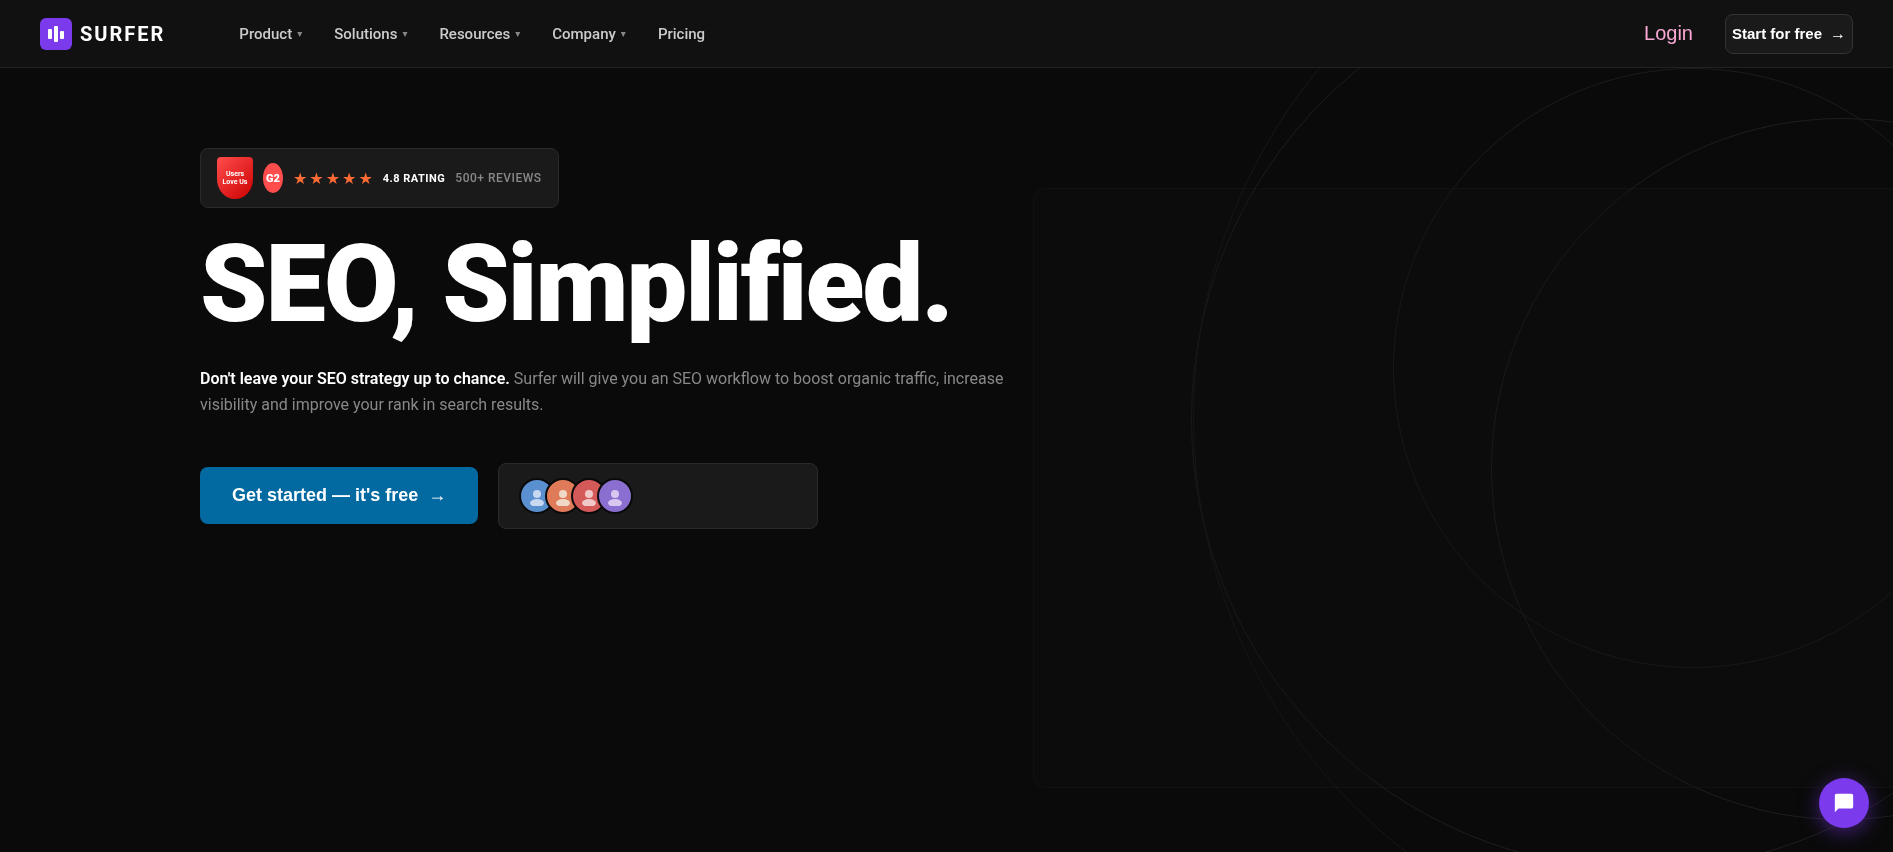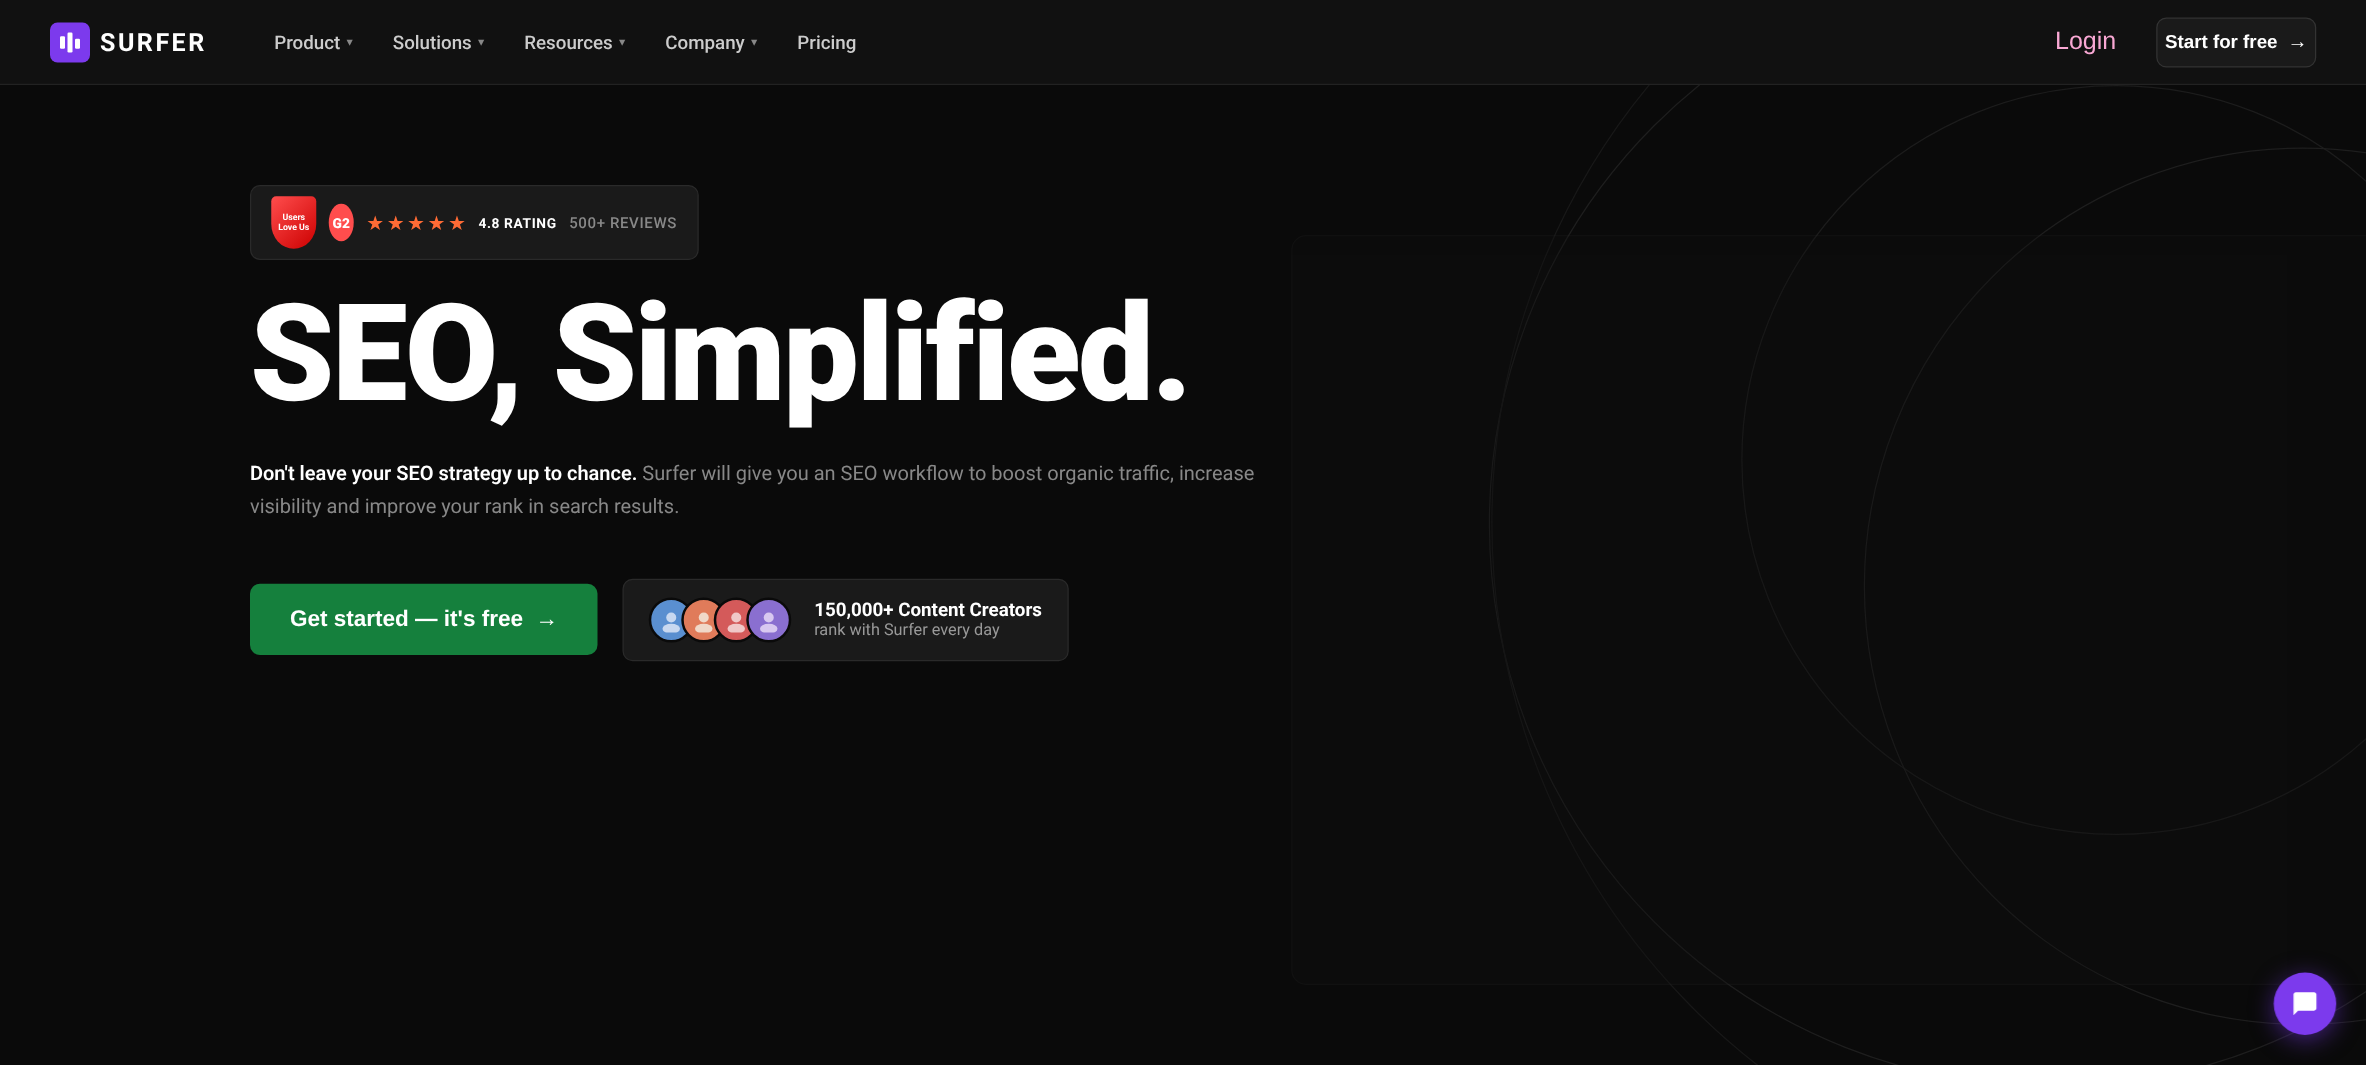--- a/index.html
+++ b/index.html
@@ -26,21 +26,21 @@
       height: 68px;
       background-color: #111111;
       border-bottom: 1px solid #222222;
       position: relative;
       z-index: 10;
     }
 
     .nav-left {
       display: flex;
       align-items: center;
-      gap: 40px;
+      gap: 60px;
     }
 
     .logo {
       display: flex;
       align-items: center;
       gap: 8px;
       text-decoration: none;
     }
 
     .logo-icon {
@@ -283,21 +283,21 @@
     .cta-row {
       display: flex;
       align-items: center;
       gap: 20px;
     }
 
     .cta-primary {
       display: flex;
       align-items: center;
       gap: 10px;
-      background: #15803d;
+      background: #0369a1;
       color: #ffffff;
       border: none;
       border-radius: 8px;
       padding: 18px 32px;
       font-size: 18px;
       font-weight: 600;
       cursor: pointer;
       white-space: nowrap;
       justify-content: space-between;
     }
@@ -506,28 +506,20 @@
               <ellipse cx="10" cy="17" rx="7" ry="4" fill="#f0c8c8"></ellipse>
             </svg>
           </div>
           <div class="avatar">
             <svg width="20" height="20" viewBox="0 0 20 20" fill="none">
               <circle cx="10" cy="8" r="4" fill="#d8c8f0"></circle>
               <ellipse cx="10" cy="17" rx="7" ry="4" fill="#d8c8f0"></ellipse>
             </svg>
           </div>
         </div>
-        <div class="social-text">
-          <div class="social-count">
-            <span>150,000+</span>
-            <span style="color:#aaaaaa; font-weight:400;"> </span>
-            <span>Content Creators</span>
-          </div>
-          <div class="social-desc">rank with Surfer every day</div>
-        </div>
       </div>
     </div>
 
   </div>
 
   <div class="dashboard-preview"></div>
 </section>
 
 <div class="chat-bubble">
   <svg viewBox="0 0 24 24" xmlns="http://www.w3.org/2000/svg">

